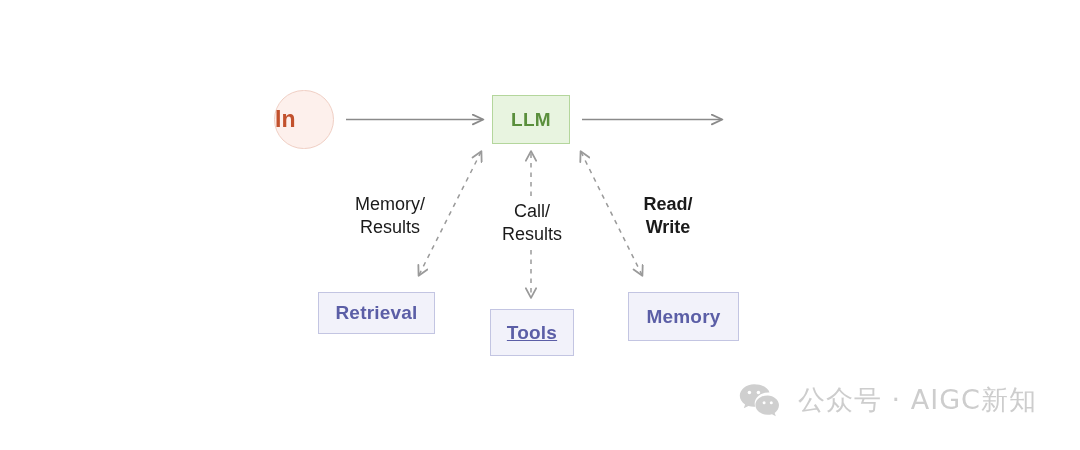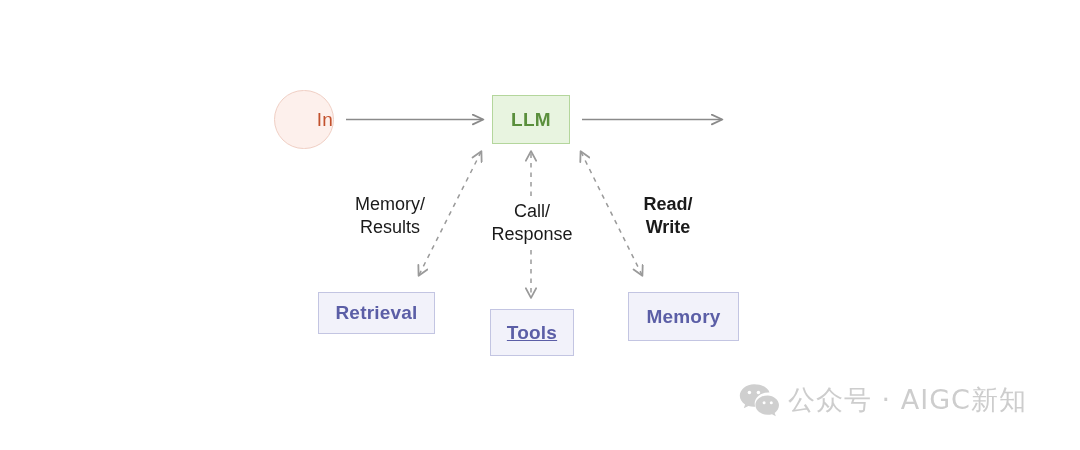--- a/index.html
+++ b/index.html
@@ -34,27 +34,27 @@
     height: 450px;
     pointer-events: none;
   }
 
   
   .node-terminal {
     position: absolute;
     box-sizing: border-box;
     display: flex;
     align-items: center;
-    justify-content: flex-end;
+    justify-content: flex-start;
     background: #fdf0ec;
     border: 1.3px solid #f0cfc4;
     border-radius: 999px;
     color: #c2512d;
-    font-weight: normal;
-    font-size: 19px;
+    font-weight: bold;
+    font-size: 23px;
     letter-spacing: 0.2px;
   }
   #node-in {
     left: 274px;
     top: 90px;
     width: 60px;
     height: 59px;
   }
   #node-out {
     left: 731px;
@@ -143,21 +143,21 @@
     font-weight: bold;
   }
 
   
   #watermark {
     position: absolute;
     left: 739px;
     top: 382px;
     display: flex;
     align-items: center;
-    gap: 9px;
+    gap: 19px;
     color: #cccccc;
     user-select: none;
   }
   #watermark-icon {
     display: block;
     width: 40px;
     height: 34px;
     flex: 0 0 auto;
   }
   #watermark-text {
@@ -216,21 +216,21 @@
   </div>
 
   <div class="node-resource" id="node-memory">
     <span>Memory</span>
   </div>
 
   <div class="edge-label" id="label-query-results">Memory/
 Results</div>
 
   <div class="edge-label" id="label-call-response">Call/
-Response</div>
+Results</div>
 
   <div class="edge-label" id="label-read-write">Read/
 Write</div>
 
   <div id="watermark">
     <svg id="watermark-icon" viewBox="0 0 40 34" xmlns="http://www.w3.org/2000/svg">
 
       <path d="M15.2 1.2 C7.0 1.2 0.8 6.6 0.8 12.7 c0 3.5 2.1 6.6 5.3 8.7 l-1.3 3.9 4.6 -2.3 c1.8 0.5 3.5 0.8 5.3 0.8 0.5 0 1.0 0 1.5 -0.1 -0.3 -1.0 -0.5 -2.0 -0.5 -3.0 0 -6.2 6.0 -11.2 13.4 -11.2 0.5 0 1.0 0 1.4 0.1 C29.2 4.9 22.8 1.2 15.2 1.2 Z" fill="#cfcfcf"></path>
       <circle cx="10.4" cy="9.6" r="1.75" fill="#ffffff"></circle>
       <circle cx="19.4" cy="9.6" r="1.75" fill="#ffffff"></circle>

